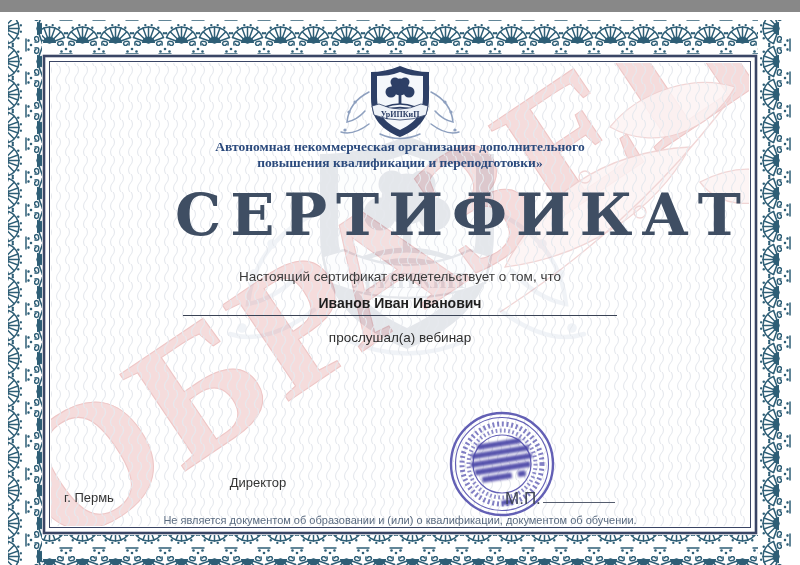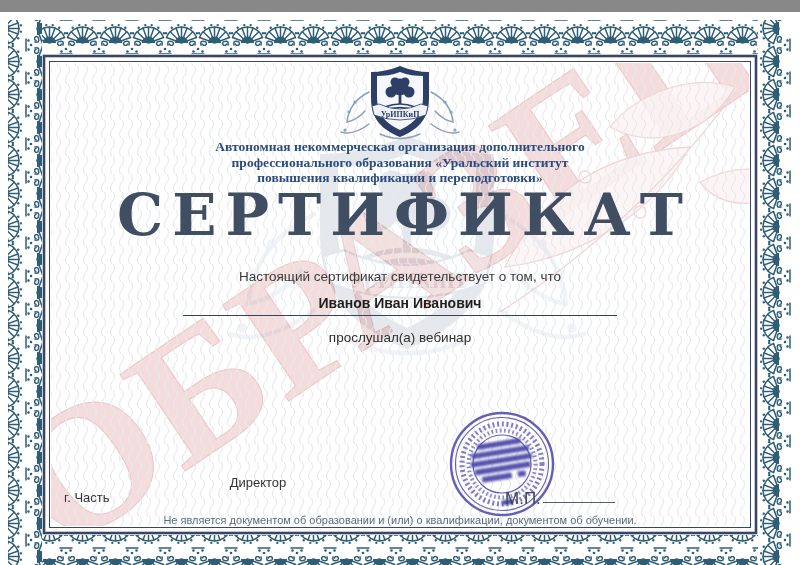--- a/index.html
+++ b/index.html
@@ -7,21 +7,21 @@
     position:relative;width:800px;height:565px;background:#ffffff;
     font-family:"Liberation Sans",sans-serif;overflow:hidden;margin:12px auto;
   }
   .abs{position:absolute;}
   .ctr{left:50px;right:50px;text-align:center;}
   .bg-svg{position:absolute;left:0;top:0;z-index:0;}
   .org{top:127px;font-family:"Liberation Serif",serif;font-weight:bold;
        font-size:13.5px;line-height:15.5px;color:#2b4a7d;z-index:2;}
   .title{top:172px;font-family:"DejaVu Serif",serif;font-weight:800;
          font-size:58px;line-height:62px;letter-spacing:9px;text-indent:9px;
-         color:#3f4e63;z-index:2;}
+         color:#3f4e63;z-index:2;text-align:right;}
   .statement{top:257px;font-size:13.5px;color:#3a3a3a;z-index:2;}
   .recipient{top:283px;font-size:14px;font-weight:bold;color:#1f1f1f;z-index:2;}
   .name-line{left:183px;top:303px;width:434px;border-top:1.5px solid #3a4355;z-index:2;}
   .action{top:318px;font-size:13.5px;color:#2e2e2e;z-index:2;}
   .course{top:343px;font-size:13.5px;font-weight:bold;line-height:18.5px;color:#1b1b1d;z-index:2;}
   .city{left:64px;top:478px;font-size:13px;color:#333;z-index:2;}
   .director{left:178px;top:463px;width:160px;text-align:center;
             font-size:13px;line-height:15px;color:#333;z-index:2;}
   .mp{left:505px;top:477px;font-size:17px;color:#3f4556;z-index:3;}
   .sig-line{left:543px;top:490px;width:72px;border-top:1.5px solid #555d6e;z-index:3;}
@@ -157,35 +157,34 @@
         <rect x="28" y="57.6" width="56" height="5.6" rx="1"></rect>
         <rect x="34" y="65.8" width="30" height="5.6" rx="1"></rect>
         <rect x="70" y="65.8" width="8" height="5.6" rx="1"></rect>
         <rect x="50" y="92" width="11" height="5" rx="1"></rect>
       </g>
     </g>
   </svg>
 
   <div class="abs ctr org">
     <div>Автономная некоммерческая организация дополнительного</div>
-    <div>профессионального образования «Уральский институт</div>
     <div>повышения квалификации и переподготовки»</div>
   </div>
 
   <div class="abs ctr title">СЕРТИФИКАТ</div>
 
   <div class="abs ctr statement">Настоящий сертификат свидетельствует о том, что</div>
 
   <div class="abs ctr recipient">Иванов Иван Иванович</div>
   <div class="abs name-line"></div>
 
   <div class="abs ctr action">прослушал(а) вебинар</div>
 
 
-  <div class="abs city">г. Часть</div>
+  <div class="abs city">г. Пермь</div>
 
   <div class="abs director">
     <div>Директор</div>
   </div>
 
   <div class="abs mp">М.П.</div>
   <div class="abs sig-line"></div>
 
   <div class="abs ctr disclaimer">Не является документом об образовании и (или) о квалификации, документом об обучении.</div>
 

